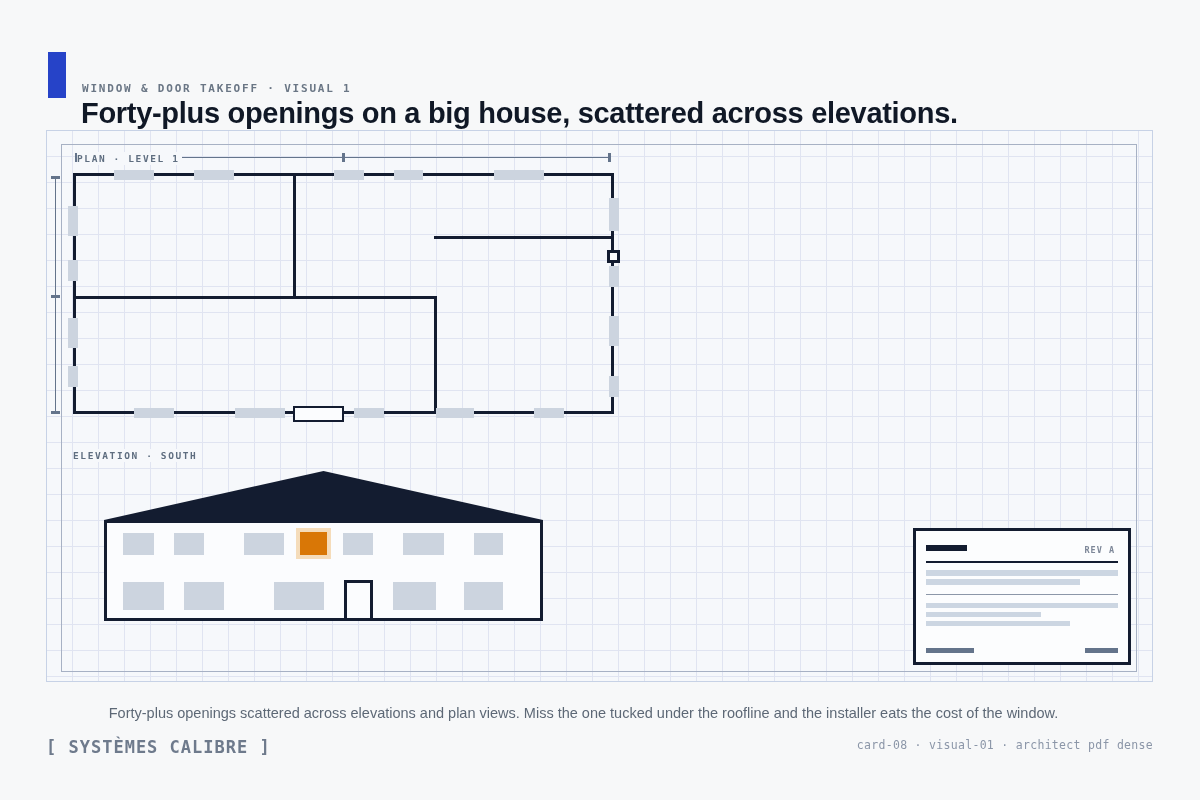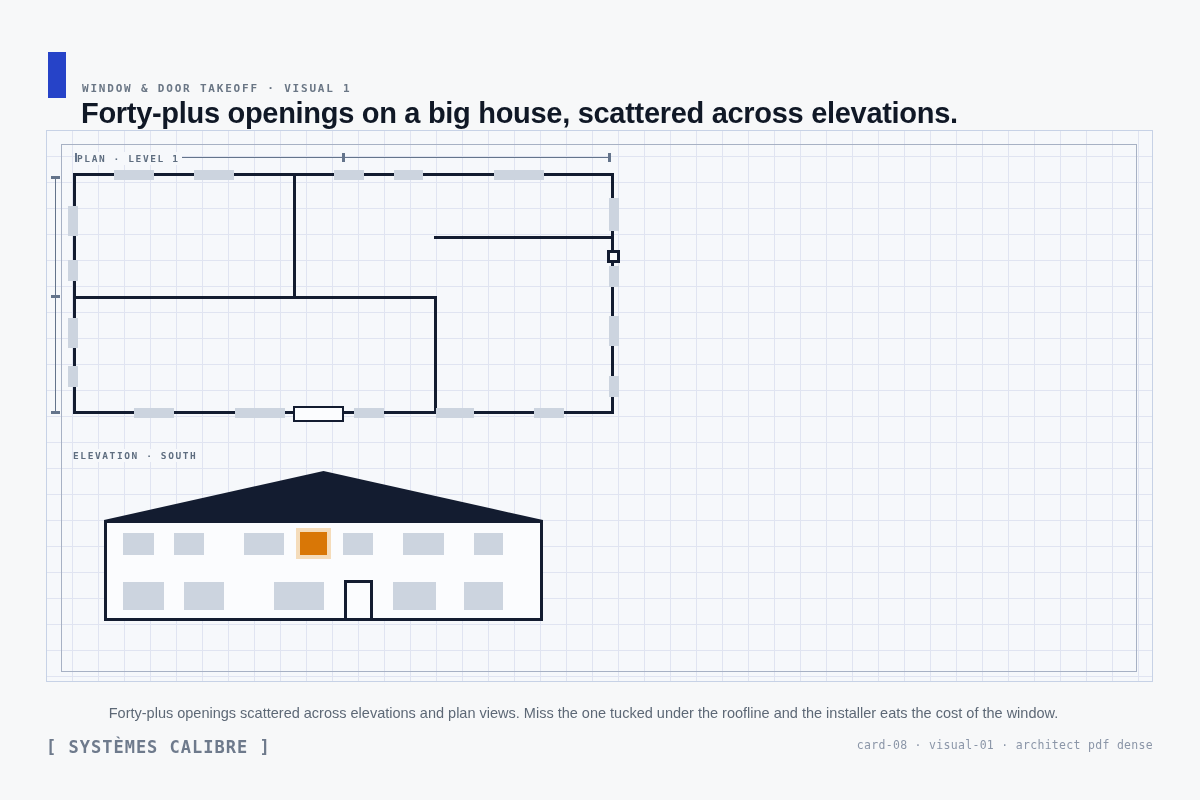--- a/index.html
+++ b/index.html
@@ -220,17 +220,42 @@
       <div class="marker" style="left: 346px; top: 451px; width: 43px; height: 28px;"></div>
       <div class="marker" style="left: 417px; top: 451px; width: 39px; height: 28px;"></div>
     </div>
   <div class="hl-window" style="left:249px; top:397px; width:35px; height:31px;">
     <div class="hl-window-inner"></div>
   </div>
   <div class="layer">
       <div class="door-elev" style="left: 297px; top: 449px; width: 29px; height: 41px;"></div>
     </div>
 
+  <div class="titleblock">
+    <div class="rev-label">REV A</div>
+    <div class="tb-layer">
+        <div class="bar-navy" style="left: 13px; top: 17px; width: 41px; height: 6px;"></div>
+      </div>
+    <div class="tb-layer">
+        <div class="rule-dark" style="left: 13px; top: 33px; width: 192px; height: 2px;"></div>
+      </div>
+    <div class="tb-layer">
+        <div class="bar-light" style="left: 13px; top: 42px; width: 192px; height: 6px;"></div>
+        <div class="bar-light" style="left: 13px; top: 51px; width: 154px; height: 6px;"></div>
+      </div>
+    <div class="tb-layer">
+        <div class="rule-light" style="left: 13px; top: 66px; width: 192px; height: 1px;"></div>
+      </div>
+    <div class="tb-layer">
+        <div class="bar-light" style="left: 13px; top: 75px; width: 192px; height: 5px;"></div>
+        <div class="bar-light" style="left: 13px; top: 84px; width: 115px; height: 5px;"></div>
+        <div class="bar-light" style="left: 13px; top: 93px; width: 144px; height: 5px;"></div>
+      </div>
+    <div class="tb-layer">
+        <div class="bar-slate" style="left: 13px; top: 120px; width: 48px; height: 5px;"></div>
+        <div class="bar-slate" style="left: 172px; top: 120px; width: 33px; height: 5px;"></div>
+      </div>
+  </div>
 </div>
 
 <p class="caption">Forty-plus openings scattered across elevations and plan views. Miss the one tucked under the roofline and the installer eats the cost of the window.</p>
 <div class="footer-left mono">[ SYSTÈMES CALIBRE ]</div>
 <div class="footer-right mono">card-08 · visual-01 · architect pdf dense</div>
 
 </body></html>

